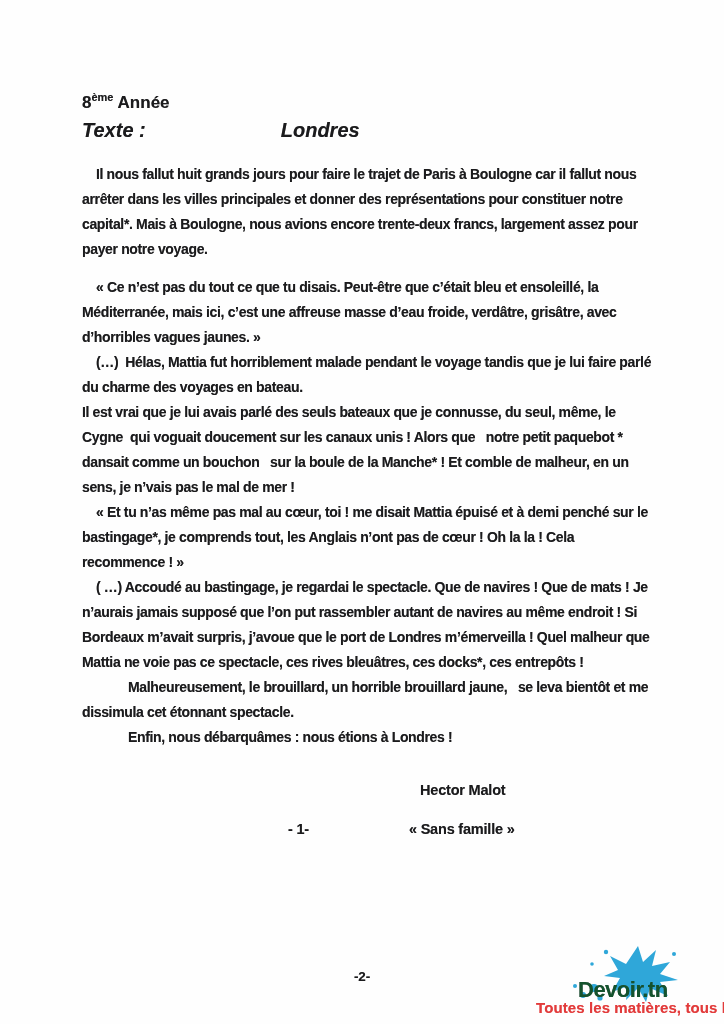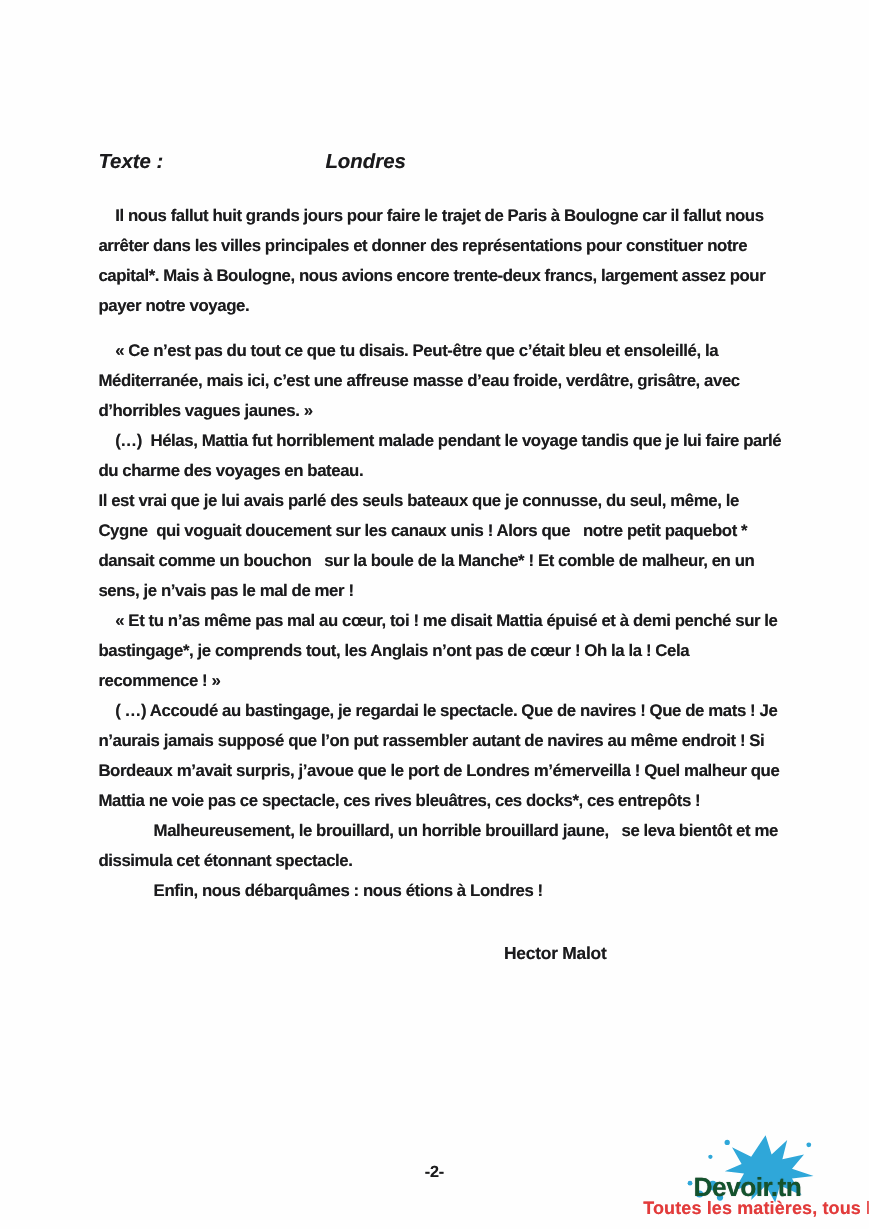--- a/index.html
+++ b/index.html
@@ -9,21 +9,21 @@
     background:#fefefe;
     overflow:hidden;
     font-family:"Liberation Sans","DejaVu Sans",sans-serif;
     font-weight:bold;
     color:var(--text_color,#1b1b1d);
     text-shadow:0 0 0.5px rgba(30,30,30,0.55);
   }
   .content{padding:86px 70px 0 82px;}
   .grade-heading{font-size:17px;line-height:22px;}
   .grade-heading sup{font-size:11px;}
-  .title-row{margin-top:37px;font-size:17px;font-style:italic;line-height:24px;}
+  .title-row{margin-top:4px;font-size:20px;font-style:italic;line-height:24px;}
   .title-row .title-value{display:inline-block;margin-left:135px;}
   .body-text{margin-top:20px;}
   .body-text p{
     margin:0;
     font-size:14px;
     line-height:25px;
     letter-spacing:-0.35px;
     white-space:pre-wrap;
   }
   .ind0{text-indent:0;}
@@ -51,36 +51,38 @@
     color:var(--tagline_red,#e23b3b);
     text-shadow:0 0 0.4px rgba(226,59,59,0.6);
   }
 </style>
 </head>
 <body>
 
 <div class="page">
   <div class="content">
 
+    <div class="grade-heading"><span>8</span><sup>ème</sup><span> Année</span></div>
 
     <div class="title-row"><span class="title-label">Texte :</span><span class="title-value">Londres</span></div>
 
     <div class="body-text">
       <p class="ind1">Il nous fallut huit grands jours pour faire le trajet de Paris à Boulogne car il fallut nous arrêter dans les villes principales et donner des représentations pour constituer notre capital*. Mais à Boulogne, nous avions encore trente-deux francs, largement assez pour payer notre voyage.</p>
       <p class="ind1 gap-top">« Ce n’est pas du tout ce que tu disais. Peut-être que c’était bleu et ensoleillé, la Méditerranée, mais ici, c’est une affreuse masse d’eau froide, verdâtre, grisâtre, avec d’horribles vagues jaunes. »</p>
       <p class="ind1">(…)  Hélas, Mattia fut horriblement malade pendant le voyage tandis que je lui faire parlé du charme des voyages en bateau.</p>
       <p class="ind0">Il est vrai que je lui avais parlé des seuls bateaux que je connusse, du seul, même, le Cygne  qui voguait doucement sur les canaux unis ! Alors que   notre petit paquebot * dansait comme un bouchon   sur la boule de la Manche* ! Et comble de malheur, en un sens, je n’vais pas le mal de mer !</p>
       <p class="ind1">« Et tu n’as même pas mal au cœur, toi ! me disait Mattia épuisé et à demi penché sur le bastingage*, je comprends tout, les Anglais n’ont pas de cœur ! Oh la la ! Cela recommence ! »</p>
       <p class="ind1">( …) Accoudé au bastingage, je regardai le spectacle. Que de navires ! Que de mats ! Je n’aurais jamais supposé que l’on put rassembler autant de navires au même endroit ! Si Bordeaux m’avait surpris, j’avoue que le port de Londres m’émerveilla ! Quel malheur que Mattia ne voie pas ce spectacle, ces rives bleuâtres, ces docks*, ces entrepôts !</p>
       <p class="ind2">Malheureusement, le brouillard, un horrible brouillard jaune,   se leva bientôt et me dissimula cet étonnant spectacle.</p>
       <p class="ind2">Enfin, nous débarquâmes : nous étions à Londres !</p>
     </div>
 
     <div class="author-line">Hector Malot</div>
 
+    <div class="source-line"><span class="page-ref">- 1-</span><span class="work-title">«   Sans famille »</span></div>
 
   </div>
 
   <div class="page-number">-2-</div>
 
   <div class="logo">
     <svg class="splash" width="112" height="62" viewBox="0 0 112 62" aria-hidden="true">
       <path fill="currentColor" d="M68,4 L73,20 L86,8 L82,24 L100,20 L90,32 L108,38 L90,40 L98,54 L80,46 L76,60 L68,46 L56,58 L58,44 L42,50 L50,36 L34,34 L48,28 L40,14 L56,22 Z"></path>
       <circle fill="currentColor" cx="24" cy="46" r="4"></circle>
       <circle fill="currentColor" cx="13" cy="53" r="3"></circle>

